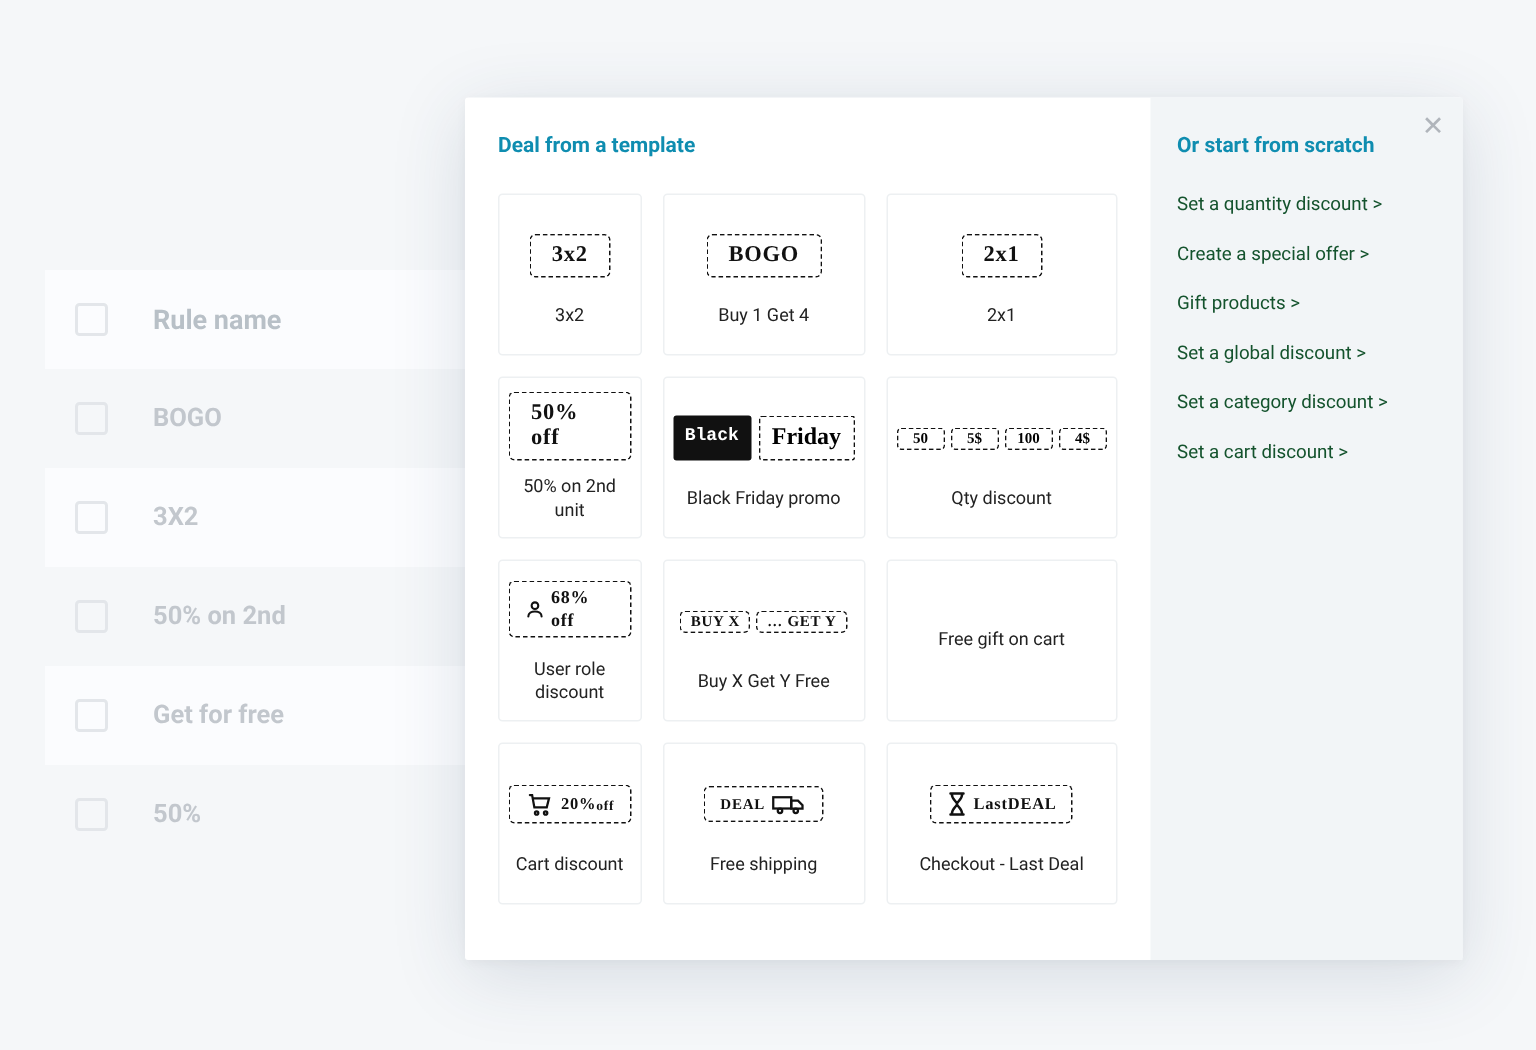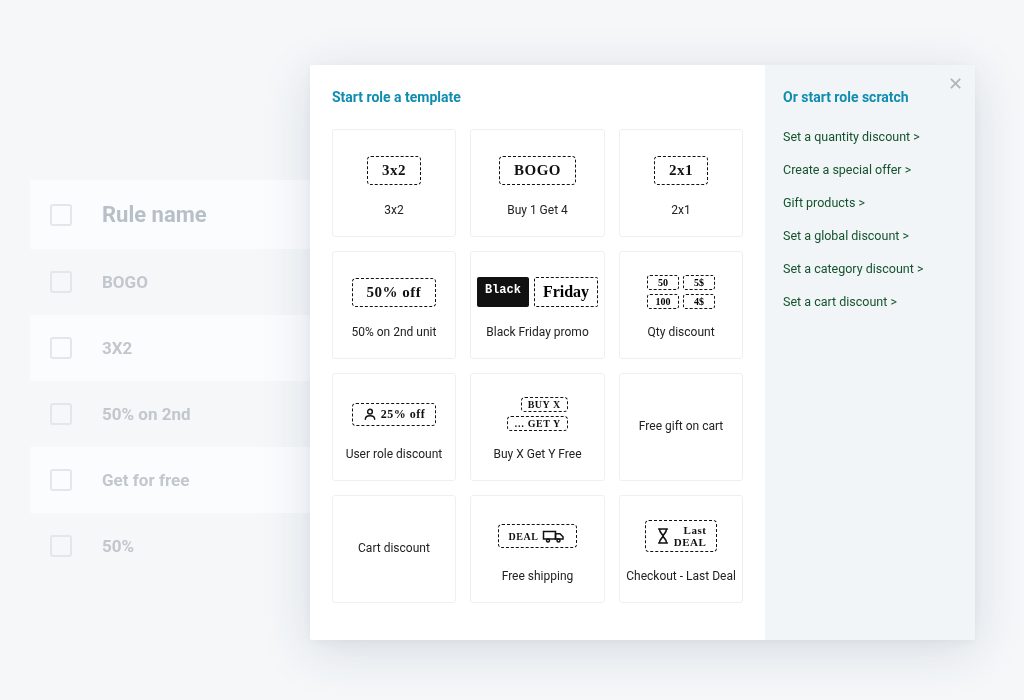--- a/index.html
+++ b/index.html
@@ -22,21 +22,21 @@
   .bg-header, .bg-row {
     display: flex;
     align-items: center;
     padding: 22px 20px;
     background: #fdfeff;
   }
   .bg-row.alt { background: #f5f7f9; }
   .bg-header .bg-title {
     color: #aeb7bf;
     font-weight: 700;
-    font-size: 22px;
+    font-size: 18px;
   }
   .bg-row .bg-title {
     color: #babfc6;
     font-weight: 700;
     font-size: 17px;
   }
   .bg-check {
     width: 22px;
     height: 22px;
     border: 2px solid #e0e4e8;
@@ -122,21 +122,21 @@
     font-weight: 700;
     font-size: 15px;
     color: #111;
     letter-spacing: 0.5px;
     display: flex;
     align-items: center;
     gap: 4px;
   }
   .coupon.sm { padding: 3px 10px; font-size: 12px; }
   .coupon.xs { padding: 1px 6px; font-size: 10px; }
-  .stack { display: flex; flex-direction: column; gap: 4px; align-items: flex-end; }
+  .stack { display: flex; flex-direction: row; gap: 4px; align-items: flex-end; }
   .dual { display: flex; gap: 5px; }
   .black-box {
     background: #111;
     color: #fff;
     padding: 6px 8px;
     font-family: Liberation Mono, monospace;
     font-size: 12px;
     font-weight: 700;
     border-radius: 2px;
   }
@@ -196,21 +196,21 @@
     <div class="bg-title">50%</div>
   </div>
 </div>
 
 <div class="modal">
   <button class="close">
     <span>✕</span>
   </button>
 
   <div class="left">
-    <div class="sec-title">Start role a template</div>
+    <div class="sec-title">Deal from a template</div>
     <div class="grid">
 
       <div class="card">
         <div class="card-icon">
           <div class="coupon">3x2</div>
         </div>
         <div class="card-label">3x2</div>
       </div>
 
       <div class="card">
@@ -260,41 +260,54 @@
         <div class="card-label">Qty discount</div>
       </div>
 
       <div class="card">
         <div class="card-icon">
           <div class="coupon sm">
             <svg width="14" height="14" viewBox="0 0 24 24" fill="none" stroke="#111" stroke-width="2.5" stroke-linecap="round">
                 <circle cx="12" cy="8" r="4"></circle>
                 <path d="M4 21c0-4 4-6 8-6s8 2 8 6"></path>
               </svg>
-            <span>25% off</span>
+            <span>68% off</span>
           </div>
         </div>
         <div class="card-label">User role discount</div>
       </div>
 
       <div class="card">
         <div class="card-icon">
           <div class="stack">
             <div class="coupon xs">BUY X</div>
             <div class="coupon xs">… GET Y</div>
           </div>
         </div>
         <div class="card-label">Buy X Get Y Free</div>
       </div>
 
       <div class="card">
         <div class="card-label">Free gift on cart</div>
       </div>
 
       <div class="card">
+        <div class="card-icon">
+          <div class="coupon sm">
+            <svg width="20" height="18" viewBox="0 0 24 24" fill="none" stroke="#111" stroke-width="2" stroke-linecap="round">
+                <path d="M3 4h2l2 11h11l2-8H6"></path>
+                <circle cx="9" cy="20" r="1.5"></circle>
+                <circle cx="17" cy="20" r="1.5"></circle>
+              </svg>
+            <div class="stack" style="gap:0">
+              <span style="font-size:11px">20%</span>
+              <span style="font-size:9px">off</span>
+            </div>
+          </div>
+        </div>
         <div class="card-label">Cart discount</div>
       </div>
 
       <div class="card">
         <div class="card-icon">
           <div class="coupon sm">
             <span style="font-size:10px">DEAL</span>
             <svg width="24" height="16" viewBox="0 0 32 20" fill="none" stroke="#111" stroke-width="2" stroke-linecap="round">
                 <rect x="2" y="4" width="16" height="10"></rect>
                 <path d="M18 7h6l4 4v3h-10z"></path>
@@ -318,21 +331,21 @@
             </div>
           </div>
         </div>
         <div class="card-label">Checkout - Last Deal</div>
       </div>
 
     </div>
   </div>
 
   <div class="right">
-    <div class="sec-title">Or start role scratch</div>
+    <div class="sec-title">Or start from scratch</div>
     <a class="link">Set a quantity discount &gt;</a>
     <a class="link">Create a special offer &gt;</a>
     <a class="link">Gift products &gt;</a>
     <a class="link">Set a global discount &gt;</a>
     <a class="link">Set a category discount &gt;</a>
     <a class="link">Set a cart discount &gt;</a>
   </div>
 </div>
 
 </body></html>

